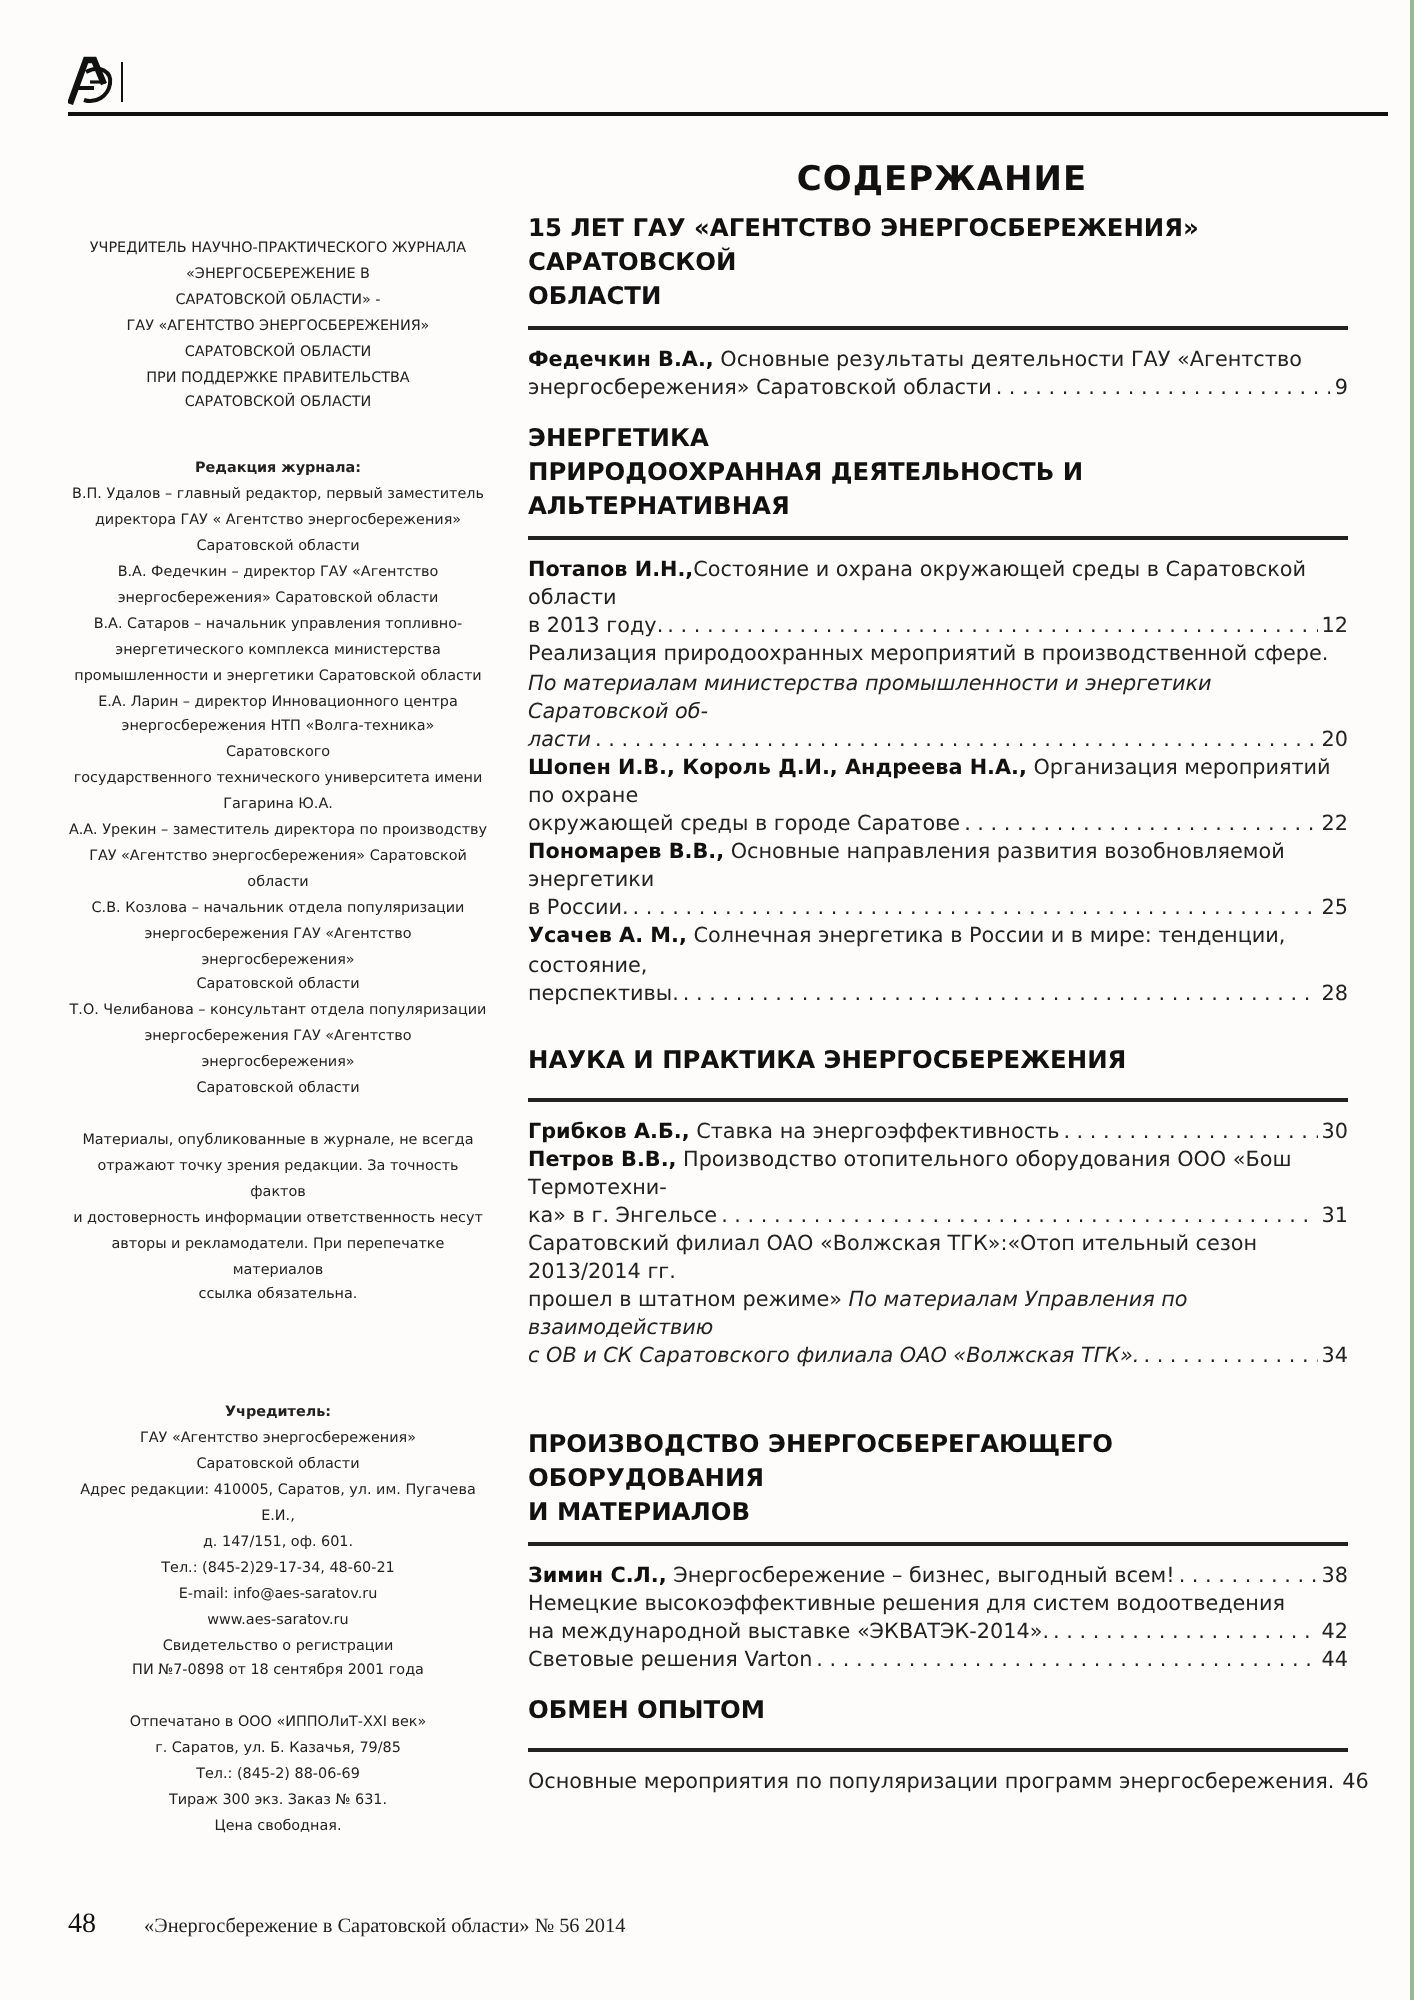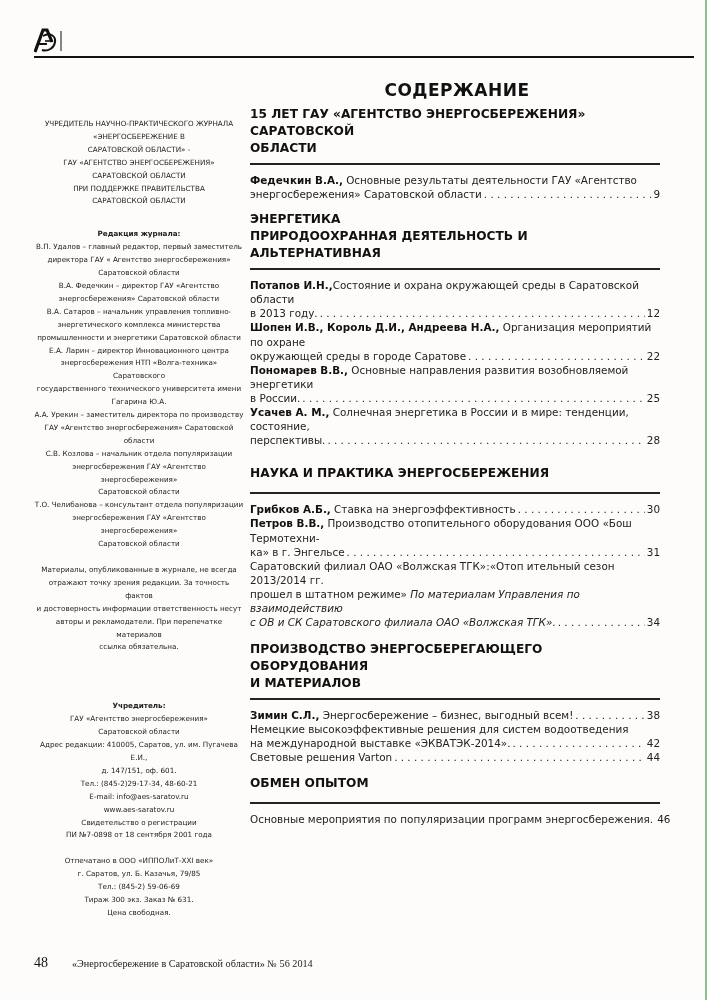--- a/index.html
+++ b/index.html
@@ -9,21 +9,21 @@
     font-family:"DejaVu Sans", sans-serif;
   }
   .edge { position:absolute; right:0; top:0; width:2px; height:1000px; background:#8cbf8c; }
   .logo { position:absolute; left:34px; top:28px; width:30px; height:26px; }
   .top-rule { position:absolute; left:34px; top:56px; width:660px; height:2px; background:#111; }
 
   .left { position:absolute; left:34px; top:118px; width:210px; font-size:7.2px; line-height:12.9px; color:#222; }
   .left .blk { margin:0;text-align:center; }
   .left .head { font-weight:bold; }
 
-  .right { position:absolute; left:250px; top:80px; width:410px; }
+  .right { position:absolute; left:264px; top:80px; width:410px; }
   .toc-title { text-align:center; font-size:17px; font-weight:bold; letter-spacing:0.5px; margin:0 0 6px 122px; width:170px; color:#111; }
   .sec-head { font-size:12.2px; font-weight:bold; line-height:17px; margin:0; color:#111; }
   .sec-rule { height:2px; background:#222; margin:6px 0 8px 0; }
   .entry { font-size:10.4px; line-height:14.1px; margin:0; color:#222; }
   .entry b { font-weight:bold; color:#111; }
   .entry i { font-style:italic; }
   .row { display:flex; align-items:baseline; }
   .row .txt { white-space:nowrap; }
   .row .dots { flex:1; overflow:hidden; white-space:nowrap; margin:0 2px; letter-spacing:1.6px; }
   .row .dots::before { content:". . . . . . . . . . . . . . . . . . . . . . . . . . . . . . . . . . . . . . . . . . . . . . . . . . . . . . . . . . . . . . . . . . . . . . . . . . . . . . . . . . . . . . . . . . . . . . . . . . . . . . . . . . ."; letter-spacing:0; }
@@ -98,21 +98,21 @@
       <div>Тел.: (845-2)29-17-34, 48-60-21</div>
       <div>E-mail: info@aes-saratov.ru</div>
       <div>www.aes-saratov.ru</div>
       <div>Свидетельство о регистрации</div>
       <div>ПИ №7-0898 от 18 сентября 2001 года</div>
     </div>
   <div style="height:13px"></div>
   <div class="blk" id="printer">
       <div>Отпечатано в ООО «ИППОЛиТ-XXI век»</div>
       <div>г. Саратов, ул. Б. Казачья, 79/85</div>
-      <div>Тел.: (845-2) 59-06-69</div>
+      <div>Тел.: (845-2) 88-06-69</div>
       <div>Тираж 300 экз. Заказ № 631.</div>
       <div>Цена свободная.</div>
     </div>
 </div>
 
 <div class="right">
   <div class="toc-title">СОДЕРЖАНИЕ</div>
   <div id="sections">
       <div>
         <div class="sec-head">15 ЛЕТ ГАУ «АГЕНТСТВО ЭНЕРГОСБЕРЕЖЕНИЯ» САРАТОВСКОЙ</div>
@@ -133,20 +133,29 @@
         <div class="sec-rule"></div>
         <div class="entry">
           <div><b>Потапов И.Н.,</b><span>Состояние и охрана окружающей среды в Саратовской области</span></div>
           <div class="row">
             <span class="txt"><span>в 2013 году.</span></span>
             <span class="dots"></span>
             <span class="pg">12</span>
           </div>
         </div>
         <div class="entry">
+          <div><span>Реализация природоохранных мероприятий в производственной сфере.</span></div>
+          <div style="font-style: italic;">По материалам министерства промышленности и энергетики Саратовской об-</div>
+          <div class="row">
+            <span class="txt"><span style="font-style: italic;">ласти</span></span>
+            <span class="dots"></span>
+            <span class="pg">20</span>
+          </div>
+        </div>
+        <div class="entry">
           <div><b>Шопен И.В., Король Д.И., Андреева Н.А.,</b><span> Организация мероприятий по охране</span></div>
           <div class="row">
             <span class="txt"><span>окружающей среды в городе Саратове</span></span>
             <span class="dots"></span>
             <span class="pg">22</span>
           </div>
         </div>
         <div class="entry">
           <div><b>Пономарев В.В.,</b><span> Основные направления развития возобновляемой энергетики</span></div>
           <div class="row">
@@ -187,21 +196,21 @@
           <div><span>Саратовский филиал ОАО «Волжская ТГК»:«Отоп ительный сезон 2013/2014 гг.</span></div>
           <div><span>прошел в штатном режиме» </span><i>По материалам Управления по взаимодействию</i></div>
           <div class="row">
             <span class="txt"><span style="font-style: italic;">с ОВ и СК Саратовского филиала ОАО «Волжская ТГК».</span></span>
             <span class="dots"></span>
             <span class="pg">34</span>
           </div>
         </div>
         <div style="height: 8px;"></div>
       </div>
-      <div style="margin-top: 4px;">
+      <div style="margin-top: 20px;">
         <div class="sec-head">ПРОИЗВОДСТВО ЭНЕРГОСБЕРЕГАЮЩЕГО ОБОРУДОВАНИЯ</div>
         <div class="sec-head">И МАТЕРИАЛОВ</div>
         <div class="sec-rule"></div>
         <div class="entry">
           <div class="row">
             <span class="txt"><b>Зимин С.Л.,</b><span> Энергосбережение – бизнес, выгодный всем!</span></span>
             <span class="dots"></span>
             <span class="pg">38</span>
           </div>
         </div>

